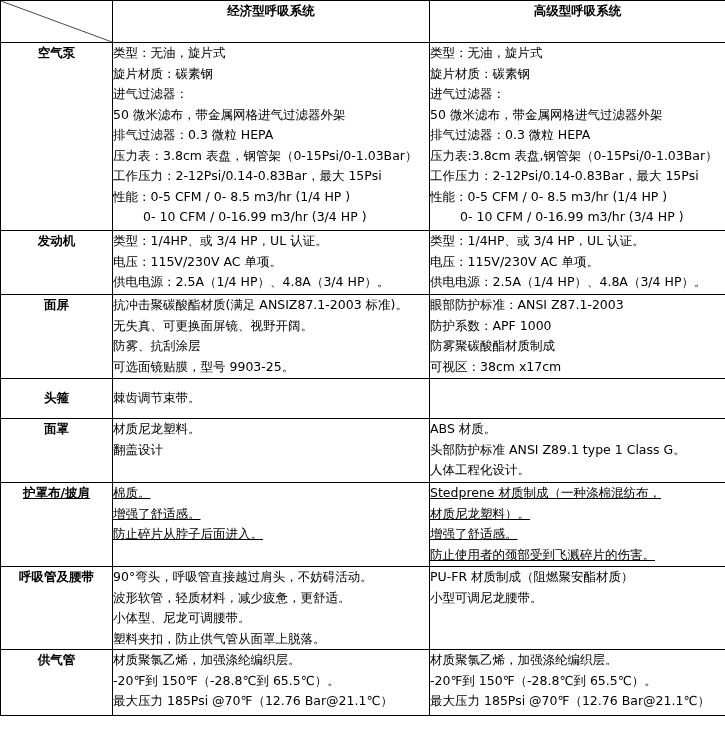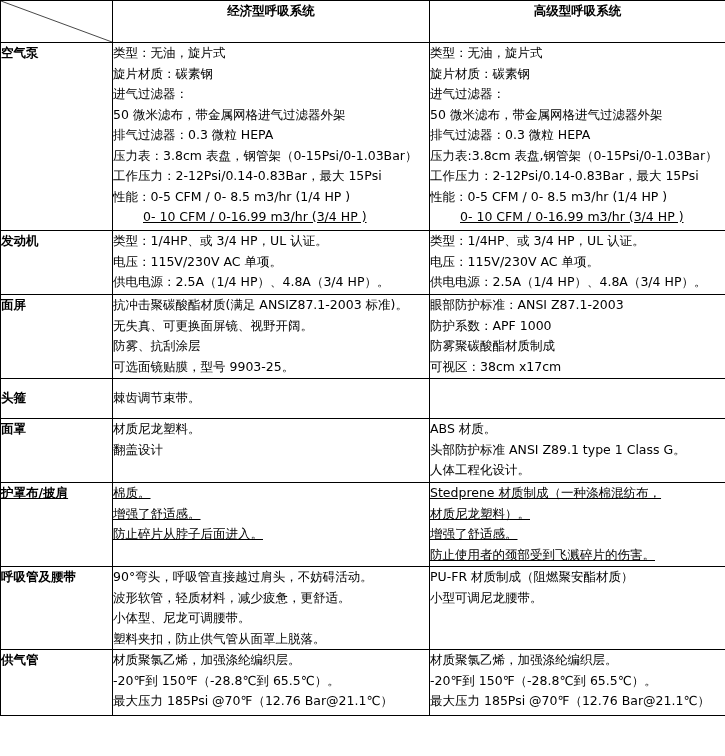--- a/index.html
+++ b/index.html
@@ -12,25 +12,25 @@
   table.spec td, table.spec th {
     border: 1px solid #000; padding: 0; vertical-align: top;
     font-size: 12.5px; line-height: 20.5px;
   }
   col.c0 { width: 112px; }
   col.c1 { width: 317px; }
   col.c2 { width: 296px; }
   th.diag { position: relative; height: 41px; background: #fff; }
   th.diag svg { position: absolute; left: 0; top: 0; width: 100%; height: 100%; }
   th.colhead { font-weight: bold; font-size: 14px; text-align: center; vertical-align: middle; height: 41px; margin-left: 30px; }
-  td.rowhead { font-weight: bold; font-size: 14px; text-align: left; vertical-align: top; padding-top: 10px; }
+  td.rowhead { font-weight: bold; font-size: 14px; text-align: center; vertical-align: top; padding-top: 10px; }
   td.rowhead.mid { vertical-align: middle; padding-top: 0; }
   td.cell { padding-left: 6px; padding-top: 1px; white-space: nowrap; overflow: hidden; }
   .line { display: block; height: 20.5px; }
-  .indent { padding-left: 30px; text-decoration: underline; }
+  .indent { padding-left: 30px; }
 </style>
 </head>
 <body>
 
 <table class="spec">
   <colgroup>
       <col class="c0">
       <col class="c1">
       <col class="c2">
     </colgroup>

